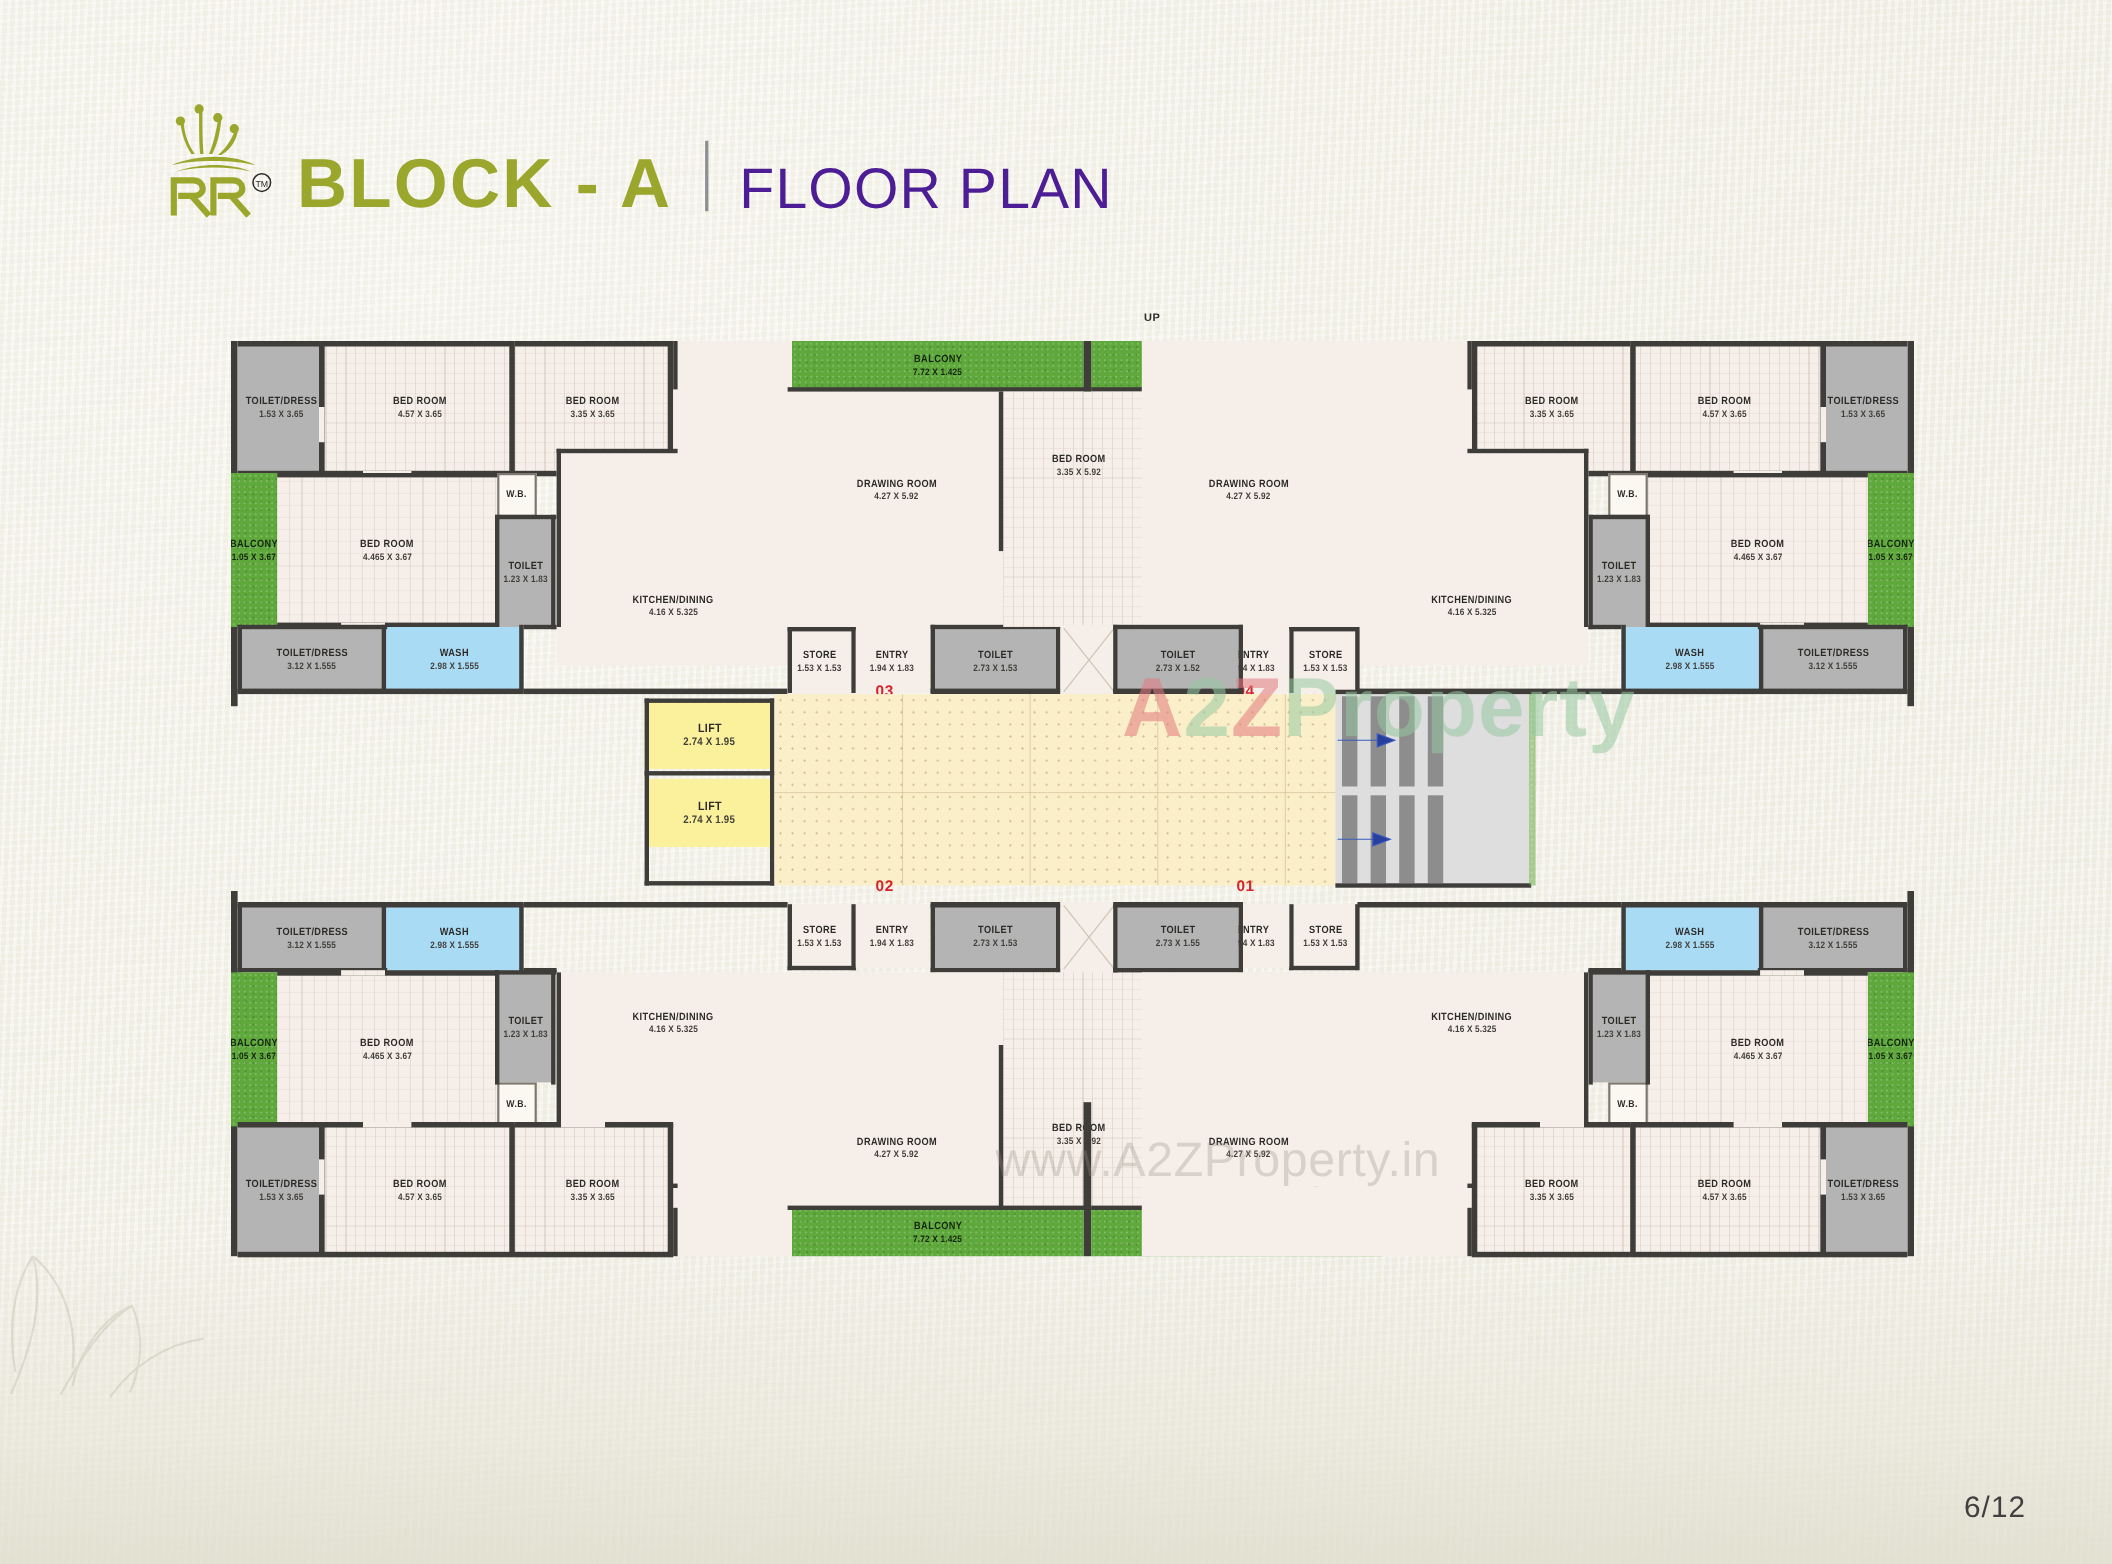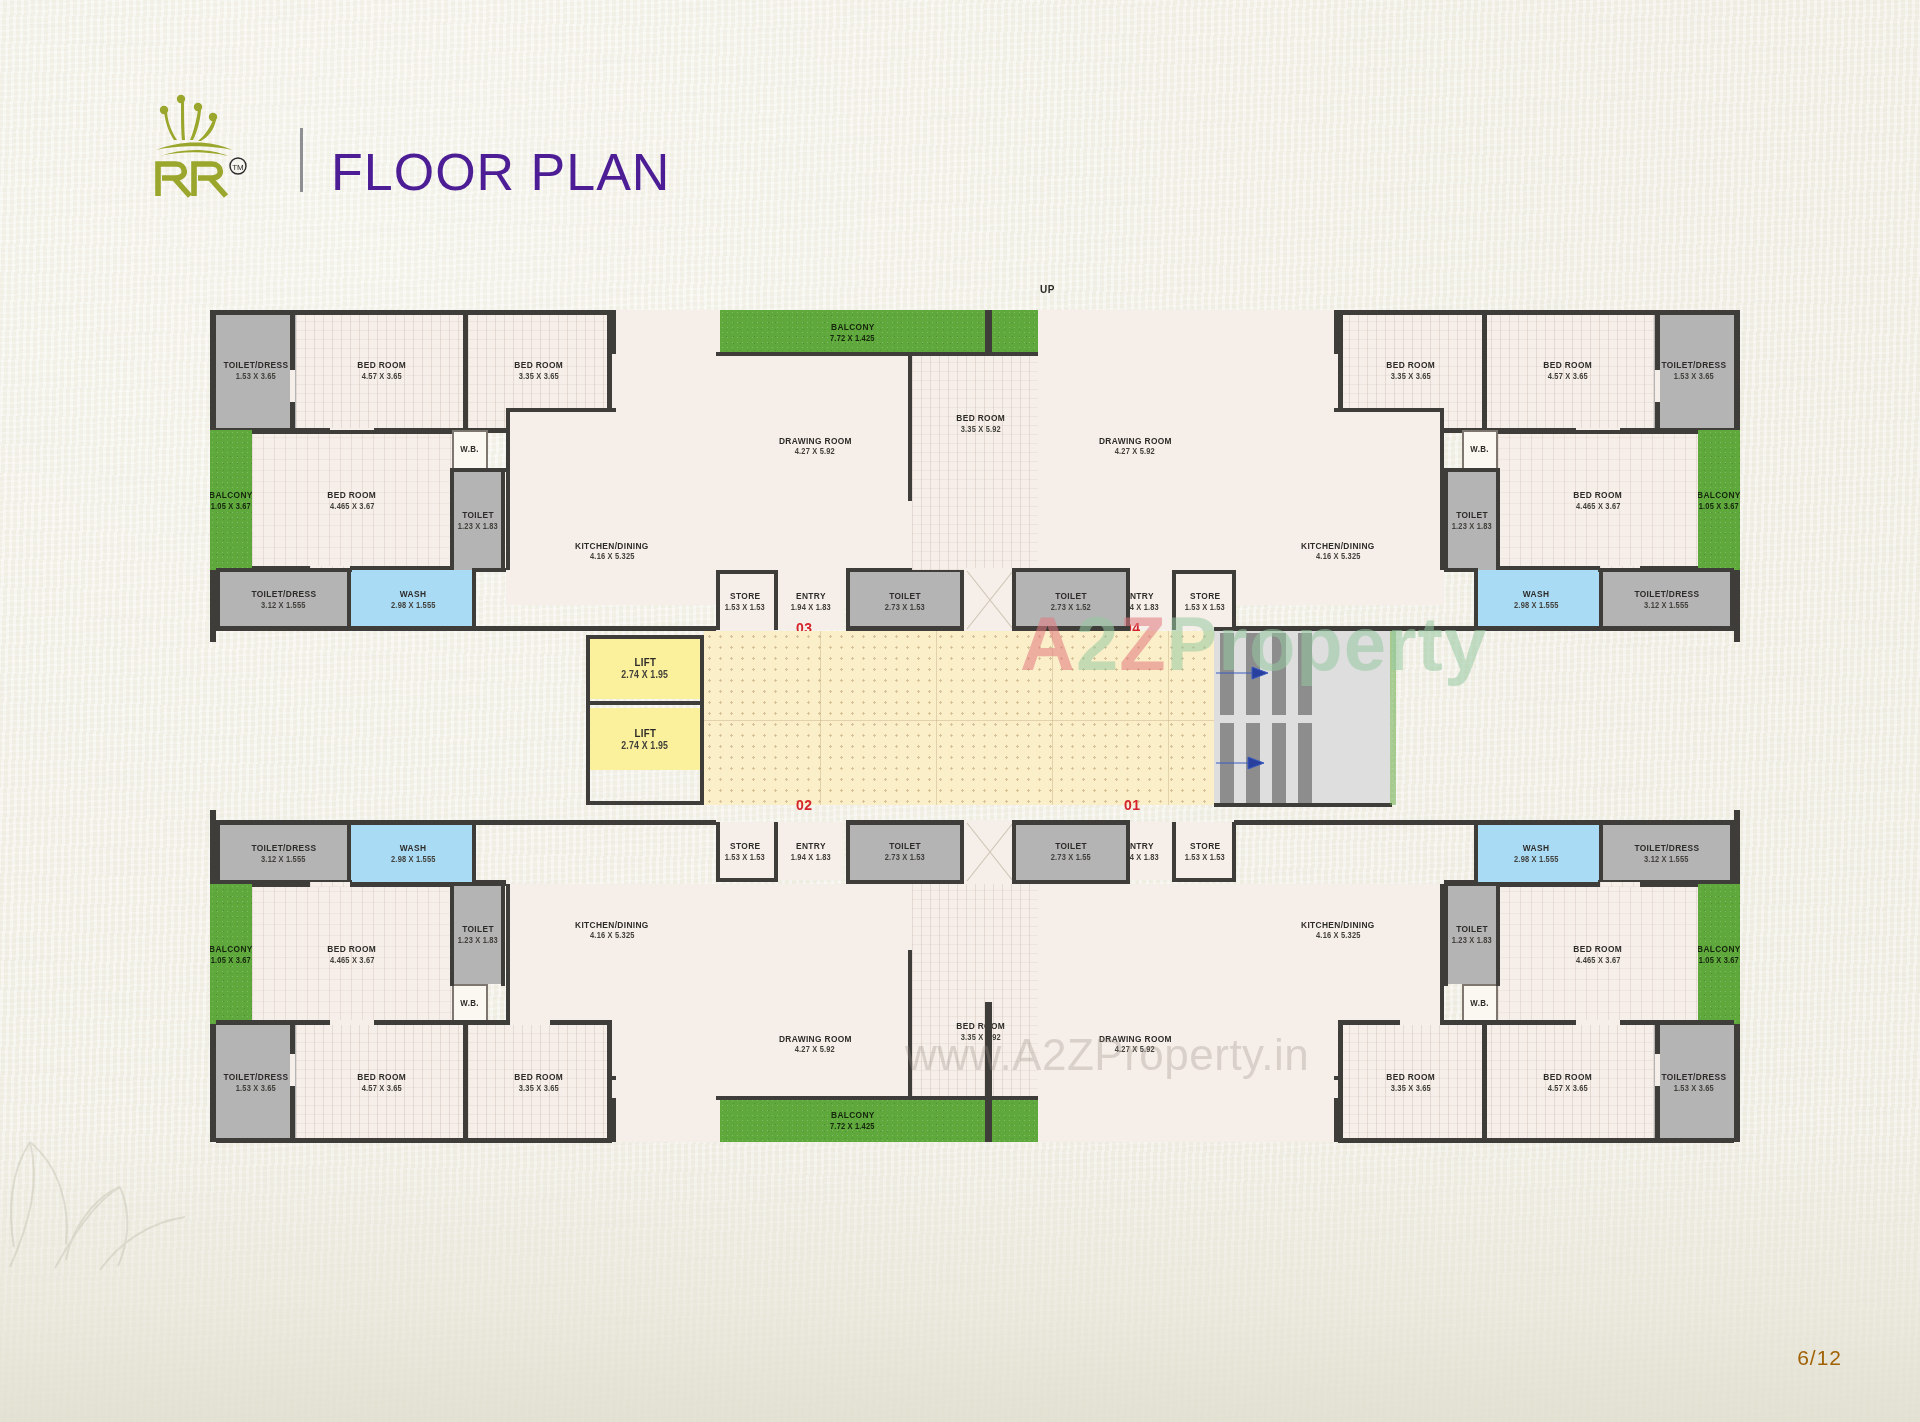--- a/index.html
+++ b/index.html
@@ -66,21 +66,21 @@
   .updn{position:absolute;font-size:10px;font-weight:bold;color:#2d2b28;letter-spacing:.6px;}
 
   
   #wm-a2z{position:absolute;left:1020px;top:600px;font-size:76px;font-weight:bold;letter-spacing:1px;
       white-space:nowrap;pointer-events:none;}
   #wm-a2z .r{color:rgba(226,120,126,.55);}
   #wm-a2z .g{color:rgba(150,200,160,.55);}
   #wm-url{position:absolute;left:905px;top:1030px;font-size:44px;color:rgba(150,140,130,.30);
       letter-spacing:.5px;white-space:nowrap;pointer-events:none;}
 
-  #pageno{position:absolute;right:78px;bottom:52px;font-size:21px;color:#a16207;letter-spacing:1px;}
+  #pageno{position:absolute;right:78px;bottom:36px;font-size:27px;color:#404040;letter-spacing:1px;}
 </style>
 </head>
 <body>
 
 <div id="paper"></div>
 
 <svg id="grain" viewBox="0 0 1920 1422" preserveAspectRatio="none">
   <defs>
     <filter id="fgr">
         <feTurbulence type="fractalNoise" baseFrequency="0.9" numOctaves="3" stitchTiles="stitch"></feTurbulence>
@@ -131,20 +131,21 @@
       <g fill="none" stroke="#9aa62c" stroke-width="5.6">
         <path d="M8 106 L8 74 L26 74 C 36 74 38 88 26 88 L12 88"></path>
         <path d="M24 88 L40 106"></path>
         <path d="M44 106 L44 74 L62 74 C 72 74 74 88 62 88 L48 88"></path>
         <path d="M60 88 L76 106"></path>
       </g>
       <circle cx="88" cy="76" r="8" fill="none" stroke="#2b2b2b" stroke-width="1.4"></circle>
       <text x="88" y="80" font-size="8" text-anchor="middle" fill="#2b2b2b" font-family="'Liberation Sans',sans-serif">TM</text>
     </svg>
   </div>
+  <div id="title">BLOCK - A</div>
   <div id="divider"></div>
   <div id="subtitle">FLOOR PLAN</div>
 </div>
 
 <div id="plan">
 
   <div class="w" style="left:0;top:0;width:6px;height:332px;"></div>
   <div class="w" style="left:1524px;top:0;width:6px;height:332px;"></div>
 
   <div class="rm f-grey" style="left:6px;top:0;width:80px;height:120px;">

